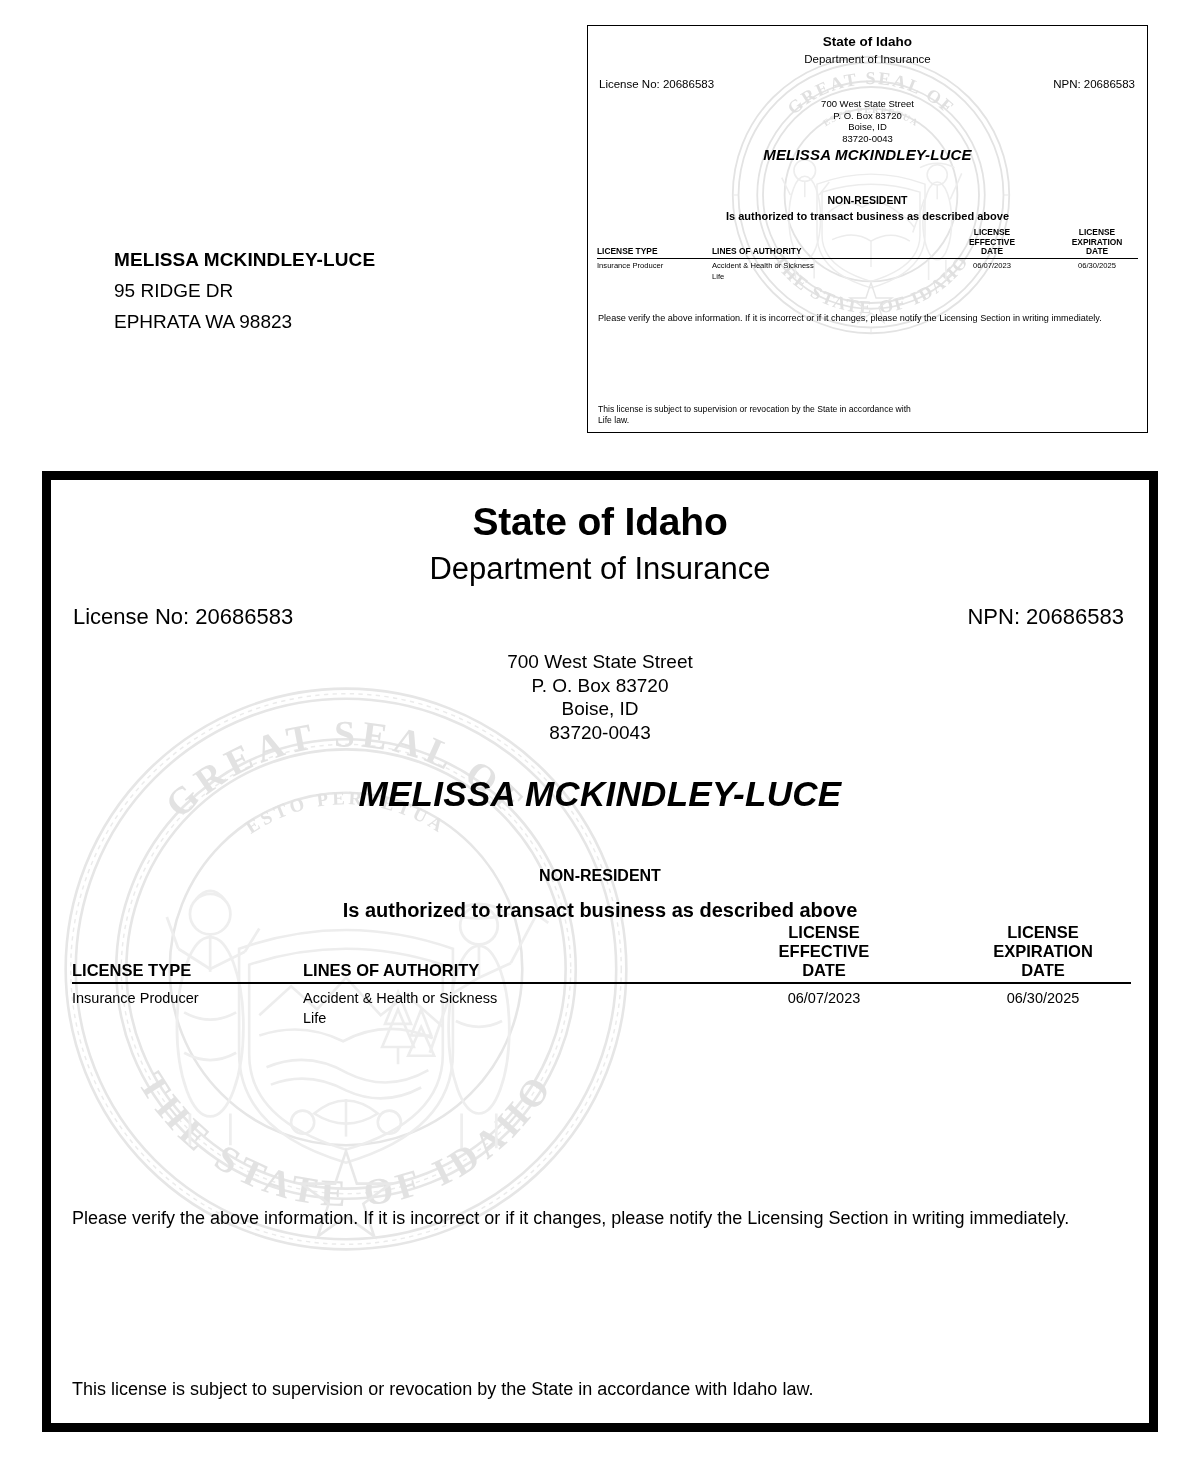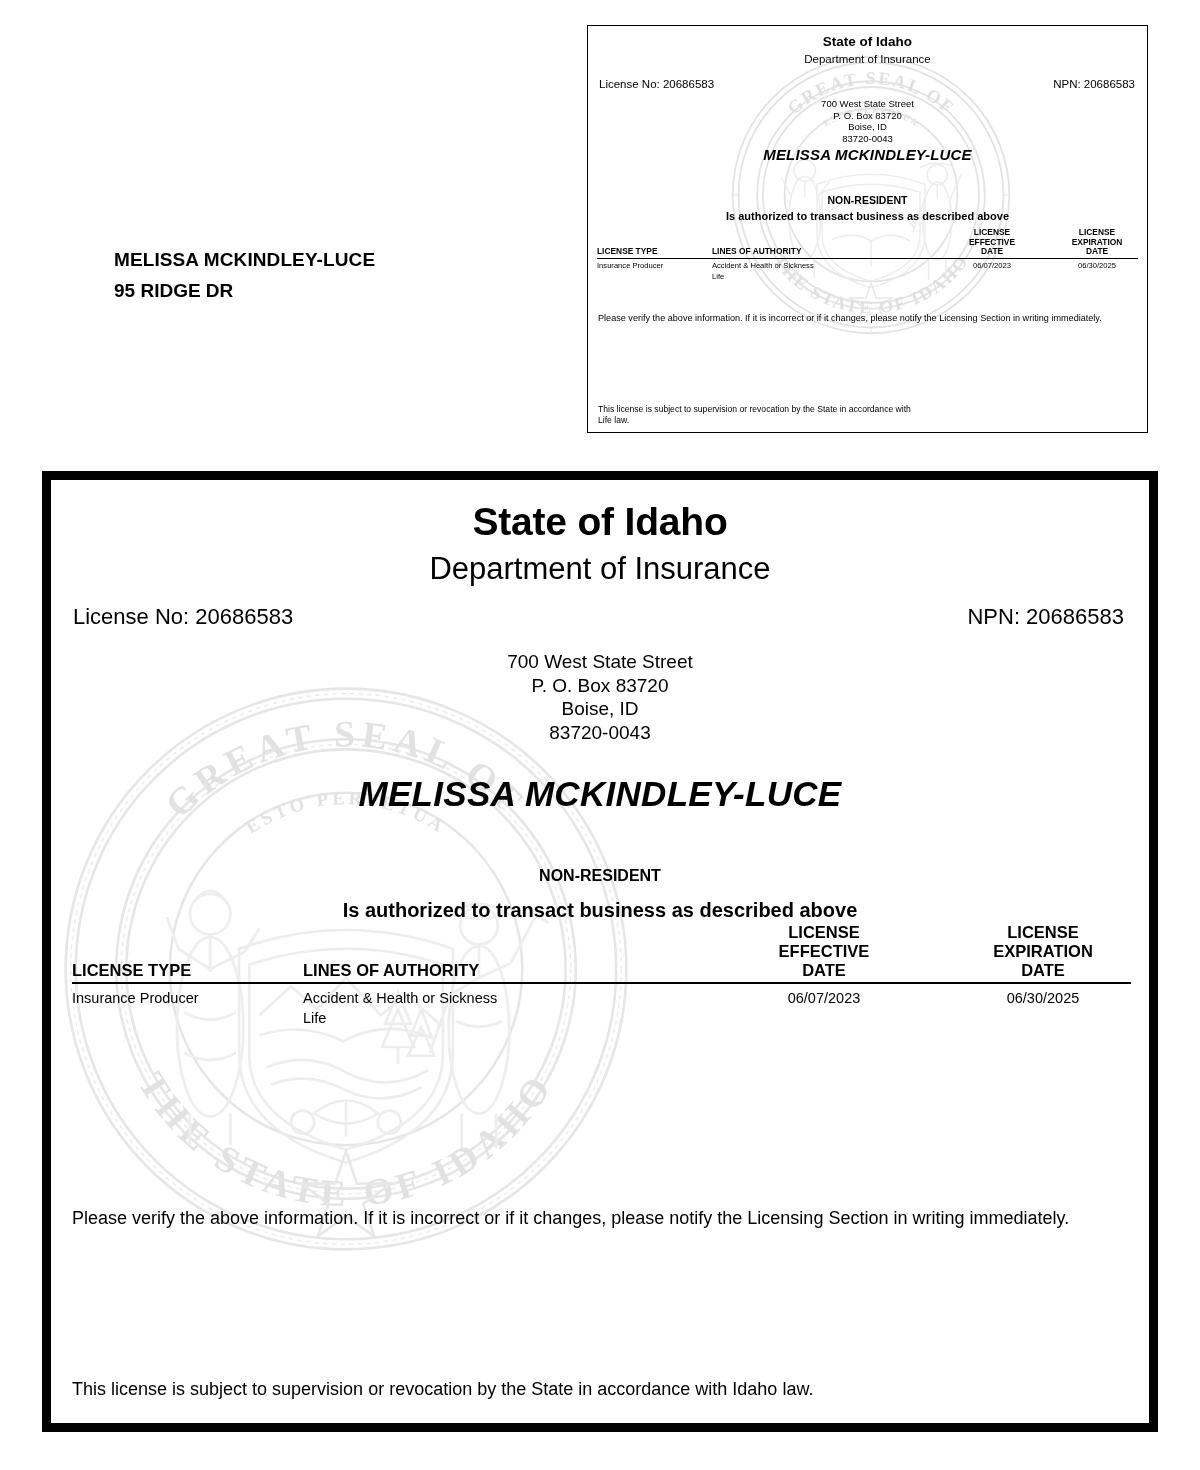--- a/index.html
+++ b/index.html
@@ -32,21 +32,21 @@
     line-height: 31px;
     z-index: 3;
   }
   .mailing-address .addr-name {
     font-size: 19px;
     font-weight: bold;
     letter-spacing: 0.1px;
   }
   .mailing-address .addr-line {
     font-size: 19px;
-    font-weight: bold;
+    font-weight: normal;
   }
 
   
   .small-card {
     position: absolute;
     left: 587px;
     top: 25px;
     width: 559px;
     height: 406px;
     border: 1.5px solid #000;
@@ -332,20 +332,21 @@
     font-size: 18px;
     z-index: 2;
   }
 </style>
 </head>
 <body>
 
 <div class="mailing-address">
   <div class="addr-name">MELISSA MCKINDLEY-LUCE</div>
   <div class="addr-line">95 RIDGE DR</div>
+  <div class="addr-line">EPHRATA WA 98823</div>
 </div>
 
 <div class="small-card">
   <div class="sc-inner">
 
     <div class="seal small-seal">
       <svg viewBox="0 0 400 400" xmlns="http://www.w3.org/2000/svg">
         <defs>
           <path id="sc-arc-top" d="M 46,200 A 154,154 0 0 1 354,200"></path>
           <path id="sc-arc-bot" d="M 36,200 A 164,164 0 0 0 364,200"></path>

